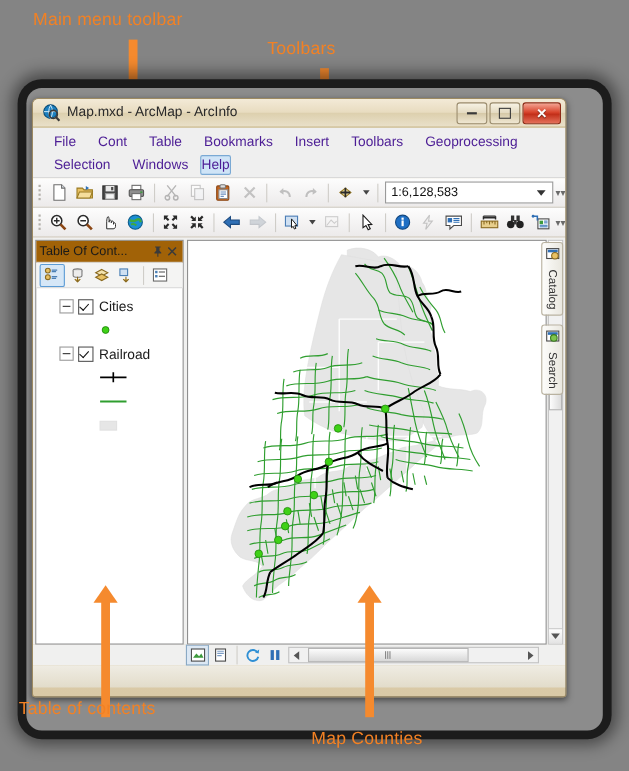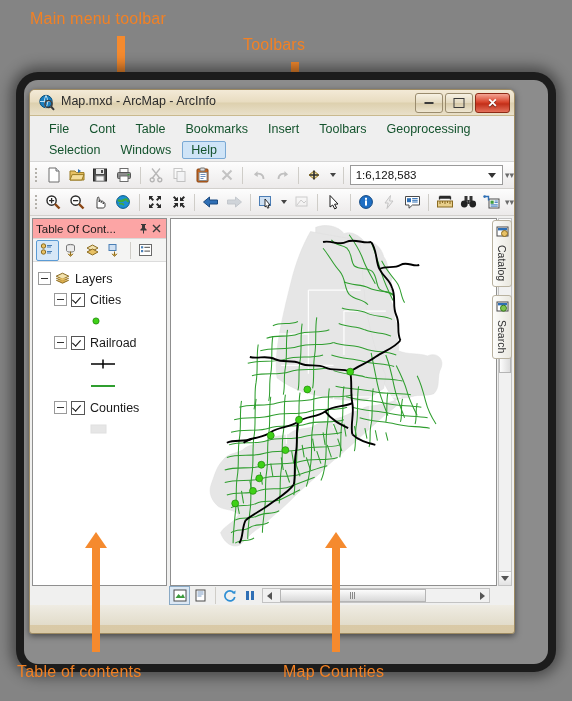--- a/index.html
+++ b/index.html
@@ -73,24 +73,24 @@
   .max-g{width:9px;height:8px;border:1.5px solid #3a3a3a;}
   .cls-g{color:#fff;font-size:12px;font-weight:bold;line-height:1;font-family:"Liberation Sans",sans-serif;text-shadow:0 1px 1px rgba(0,0,0,.5);}
 
   .menubar{
     background:#efefef;
     padding:2px 0 0 0;
     border-bottom:1px solid #d6d6d6;
   }
   .menurow{display:flex;align-items:center;height:21px;padding-left:10px;}
   .menuitem{
-    font-size:12.5px;color:#14532d;padding:2px 9px;margin-right:2px;
+    font-size:12.5px;color:#4c1d95;padding:2px 9px;margin-right:2px;
     white-space:nowrap;font-family:"Liberation Sans",sans-serif;
   }
-  .menuitem.hl{background:#cfe4f7;border:1px solid #7aa9d4;padding:1px 8px;border-radius:2px;text-align:right;}
+  .menuitem.hl{background:#cfe4f7;border:1px solid #7aa9d4;padding:1px 0;border-radius:2px;text-align:right;}
 
   .toolbar{
     height:26px;display:flex;align-items:center;
     background:linear-gradient(180deg,#fdfdfd 0%,#eceaea 100%);
     border-bottom:1px solid #d2d0cd;padding-left:3px;
   }
   .grip{width:7px;height:18px;position:relative;margin-right:2px;}
   .grip:before{content:"";position:absolute;left:2px;top:2px;width:2px;height:2px;background:#b4b1ab;
     box-shadow:0 4px 0 #b4b1ab,0 8px 0 #b4b1ab,0 12px 0 #b4b1ab;}
   .tbtn{width:22px;height:22px;display:flex;align-items:center;justify-content:center;margin:0 1px;}
@@ -106,21 +106,21 @@
   .dd-caret{width:0;height:0;border-left:3px solid transparent;border-right:3px solid transparent;border-top:4px solid #444;margin:0 3px;}
   .chev{color:#6b6b6b;font-size:9px;line-height:8px;margin-left:2px;}
 
   
   .body{display:flex;height:370px;background:#f0f0ef;padding:2px 2px 0 2px;box-sizing:border-box;}
 
   .toc{
     width:133px;background:#fff;border:1px solid #8f8f8f;display:flex;flex-direction:column;
   }
   .toc-head{
-    height:19px;display:flex;align-items:center;background:#fca5a5;
+    height:19px;display:flex;align-items:center;background:#a16207;
     border-bottom:1px solid #d9d9d9;padding:0 3px;
   }
   .toc-title{font-size:11.5px;color:#1a1a1a;flex:1;font-family:"Liberation Sans",sans-serif;}
   .toc-ico{width:13px;height:13px;display:flex;align-items:center;justify-content:center;color:#333;font-size:11px;}
   .toc-tools{height:22px;display:flex;align-items:center;background:#f4f4f3;border-bottom:1px solid #dcdcdc;padding-left:3px;}
   .toc-tb{width:21px;height:19px;display:flex;align-items:center;justify-content:center;margin-right:1px;}
   .toc-tb.on{border:1px solid #5b9bd5;background:#d6e7f7;border-radius:2px;}
   .toc-tree{flex:1;padding:6px 0 0 5px;overflow:hidden;}
 
   .node{display:flex;align-items:center;height:21px;font-size:12.5px;color:#1a1a1a;font-family:"Liberation Sans",sans-serif;}
@@ -513,31 +513,20 @@
           <svg width="15" height="14" viewBox="0 0 15 14">
               <rect x="1.5" y="1.5" width="12" height="11" fill="#fff" stroke="#6a6a6a"></rect>
               <rect x="3" y="3.2" width="2.2" height="2.2" fill="#4a7fb5"></rect>
               <rect x="3" y="7" width="2.2" height="2.2" fill="#4a7fb5"></rect>
               <path d="M6.4 4.3h5.6M6.4 8.1h5.6" stroke="#4a4a4a"></path>
             </svg>
         </span>
       </div>
 
       <div class="toc-tree">
-        <div class="node">
-          <span class="exp"></span>
-          <span style="display:inline-flex;margin-right:5px;">
-            <svg width="15" height="13" viewBox="0 0 15 13">
-                <path d="M1.2 4.2L7.5 1.2l6.3 3-6.3 3z" fill="#f2e2ae" stroke="#8a6a20"></path>
-                <path d="M1.2 6.2L7.5 9.2l6.3-3" fill="#e8c164" stroke="#8a6a20"></path>
-                <path d="M1.2 8.2L7.5 11.2l6.3-3" fill="#dcae4e" stroke="#8a6a20"></path>
-              </svg>
-          </span>
-          <span>Layers</span>
-        </div>
 
         <div class="node child">
           <span class="exp"></span>
           <span class="ck"></span>
           <span>Cities</span>
         </div>
         <div class="sym-row">
           <svg width="12" height="12" viewBox="0 0 12 12">
               <circle cx="6" cy="6" r="3.1" fill="#3fd117" stroke="#1f8a0a" stroke-width=".8"></circle>
             </svg>
@@ -554,25 +543,20 @@
               <path d="M13 1.5v9" stroke="#000" stroke-width="1.5"></path>
             </svg>
         </div>
 
         <div class="sym-row">
           <svg width="26" height="12" viewBox="0 0 26 12">
               <path d="M1 6h24" stroke="#2f9e2f" stroke-width="2"></path>
             </svg>
         </div>
 
-        <div class="node child">
-          <span class="exp"></span>
-          <span class="ck"></span>
-          <span>Counties</span>
-        </div>
         <div class="sym-row">
           <svg width="18" height="12" viewBox="0 0 18 12">
               <rect x="1" y="2" width="15" height="8" fill="#e6e6e6" stroke="#e0e0e0"></rect>
             </svg>
         </div>
       </div>
     </div>
 
     <div class="mapwrap">
       <div class="mapbox">
@@ -812,14 +796,14 @@
 
 <div class="arrow up" style="left:85px;top:532px;height:120px;width:22px;">
   <div class="head" style="left:0;top:0;"></div>
   <div class="shaft" style="left:7px;top:15px;width:8px;height:105px;"></div>
 </div>
 <div class="arrow up" style="left:325px;top:532px;height:120px;width:22px;">
   <div class="head" style="left:0;top:0;"></div>
   <div class="shaft" style="left:7px;top:15px;width:8px;height:105px;"></div>
 </div>
 
-<div class="anno" style="left:17px;top:663px;">Table of contents</div>
+<div class="anno" style="left:17px;top:636px;">Table of contents</div>
 <div class="anno" style="left:283px;top:663px;">Map Counties</div>
 
 </body></html>

